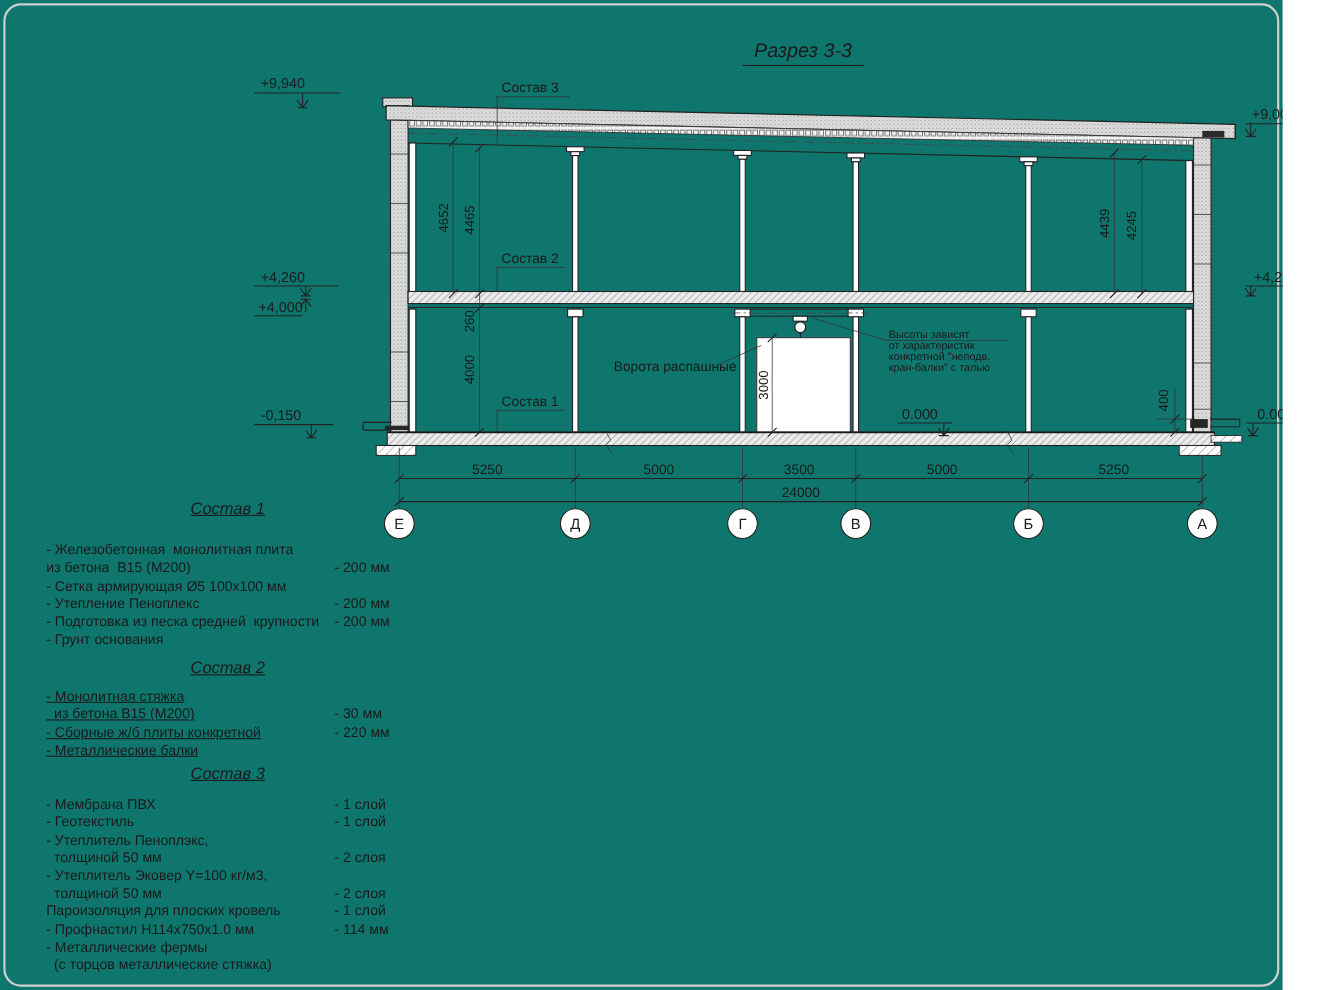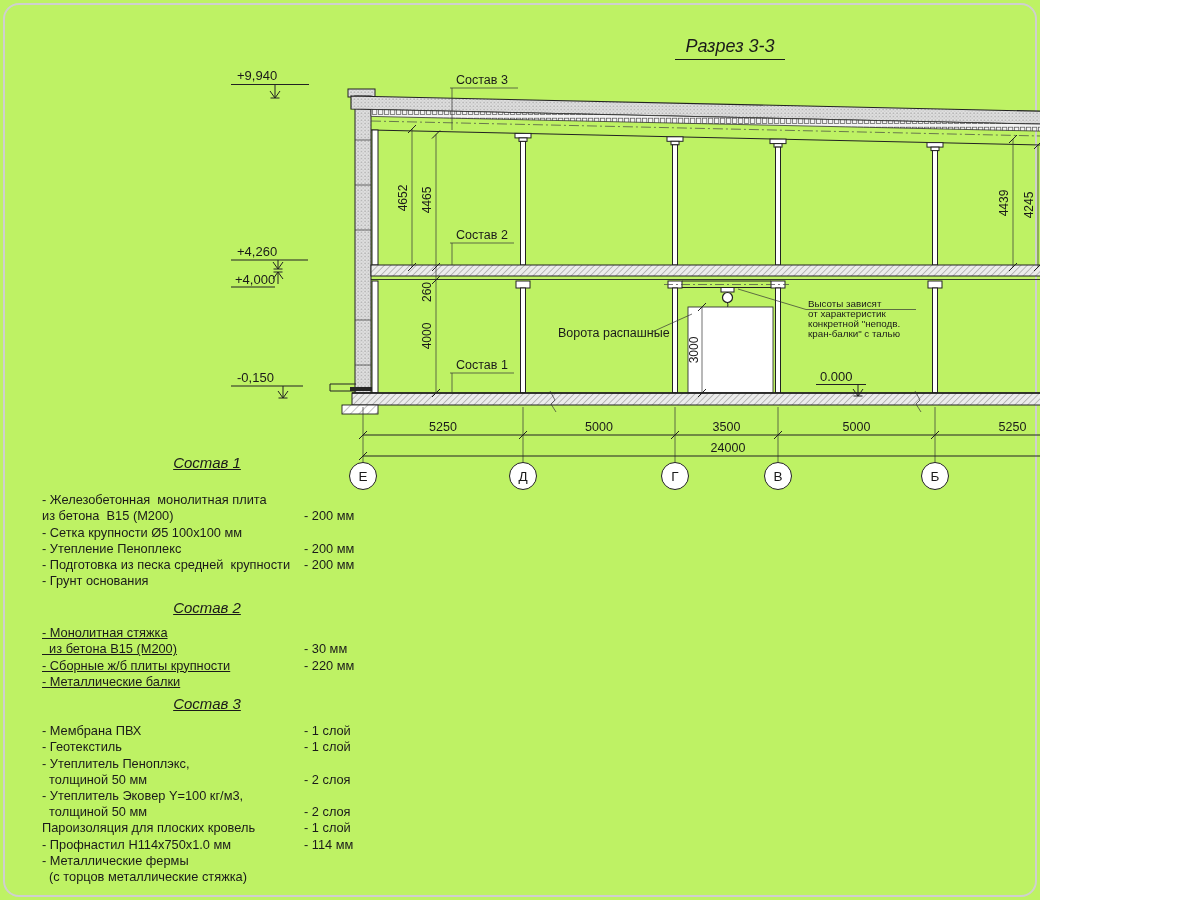--- a/index.html
+++ b/index.html
@@ -1,16 +1,16 @@
 <!DOCTYPE html>
 <html><head>
 <meta charset="utf-8">
 <style>
   html,body{margin:0;padding:0;background:#fff;}
-  .sheet{position:relative;width:1040px;height:900px;background:#bef264;overflow:hidden;
+  .sheet{position:relative;width:1166px;height:900px;background:#0f766e;overflow:hidden;
          font-family:"Liberation Sans",sans-serif;color:#1a1a1a;}
   .frame{position:absolute;inset:3px;border:2px solid #cfcfcf;border-radius:16px;pointer-events:none;}
   .abs{position:absolute;}
   .title{top:36px;left:590px;width:280px;text-align:center;font-style:italic;font-size:18px;}
   .title span{display:inline-block;border-bottom:1.5px solid #1a1a1a;padding:0 10px 2px 10px;}
   svg{position:absolute;left:0;top:0;}
   svg text{font-family:"Liberation Sans",sans-serif;fill:#1a1a1a;}
   .ln{stroke:#222;stroke-width:1;fill:none;}
   .thin{stroke:#333;stroke-width:0.7;fill:none;}
   .tk{stroke:#222;stroke-width:1;fill:none;}
@@ -270,32 +270,32 @@
       <text class="axtx" x="935" y="480.5">Б</text>
       <text class="axtx" x="1093" y="480.5">А</text>
     </g>
   </svg>
 
   <div class="legend-sec" id="sec1">
     <div class="legend-title">Состав 1</div>
     <div class="legend-items">
         <div class="legend-row"><span class="ll">- Железобетонная  монолитная плита</span><span class="lv"></span></div>
         <div class="legend-row"><span class="ll">из бетона  В15 (М200)</span><span class="lv">- 200 мм</span></div>
-        <div class="legend-row"><span class="ll">- Сетка крупности Ø5 100х100 мм</span><span class="lv"></span></div>
+        <div class="legend-row"><span class="ll">- Сетка армирующая Ø5 100х100 мм</span><span class="lv"></span></div>
         <div class="legend-row"><span class="ll">- Утепление Пеноплекс</span><span class="lv">- 200 мм</span></div>
         <div class="legend-row"><span class="ll">- Подготовка из песка средней  крупности</span><span class="lv">- 200 мм</span></div>
         <div class="legend-row"><span class="ll">- Грунт основания</span><span class="lv"></span></div>
       </div>
   </div>
   <div class="legend-sec" id="sec2">
     <div class="legend-title">Состав 2</div>
     <div class="legend-items">
         <div class="legend-row"><span class="ll">- Монолитная стяжка</span><span class="lv"></span></div>
         <div class="legend-row"><span class="ll">  из бетона В15 (М200)</span><span class="lv">- 30 мм</span></div>
-        <div class="legend-row"><span class="ll">- Сборные ж/б плиты крупности</span><span class="lv">- 220 мм</span></div>
+        <div class="legend-row"><span class="ll">- Сборные ж/б плиты конкретной</span><span class="lv">- 220 мм</span></div>
         <div class="legend-row"><span class="ll">- Металлические балки</span><span class="lv"></span></div>
       </div>
   </div>
   <div class="legend-sec" id="sec3">
     <div class="legend-title">Состав 3</div>
     <div class="legend-items">
         <div class="legend-row"><span class="ll">- Мембрана ПВХ</span><span class="lv">- 1 слой</span></div>
         <div class="legend-row"><span class="ll">- Геотекстиль</span><span class="lv">- 1 слой</span></div>
         <div class="legend-row"><span class="ll">- Утеплитель Пеноплэкс,</span><span class="lv"></span></div>
         <div class="legend-row"><span class="ll">  толщиной 50 мм</span><span class="lv">- 2 слоя</span></div>

